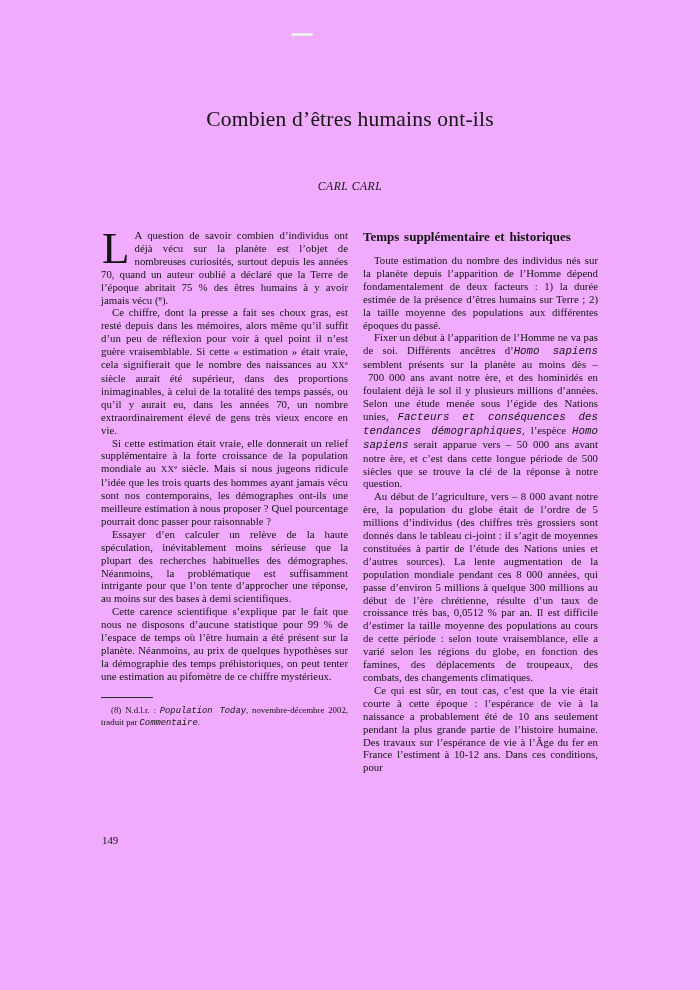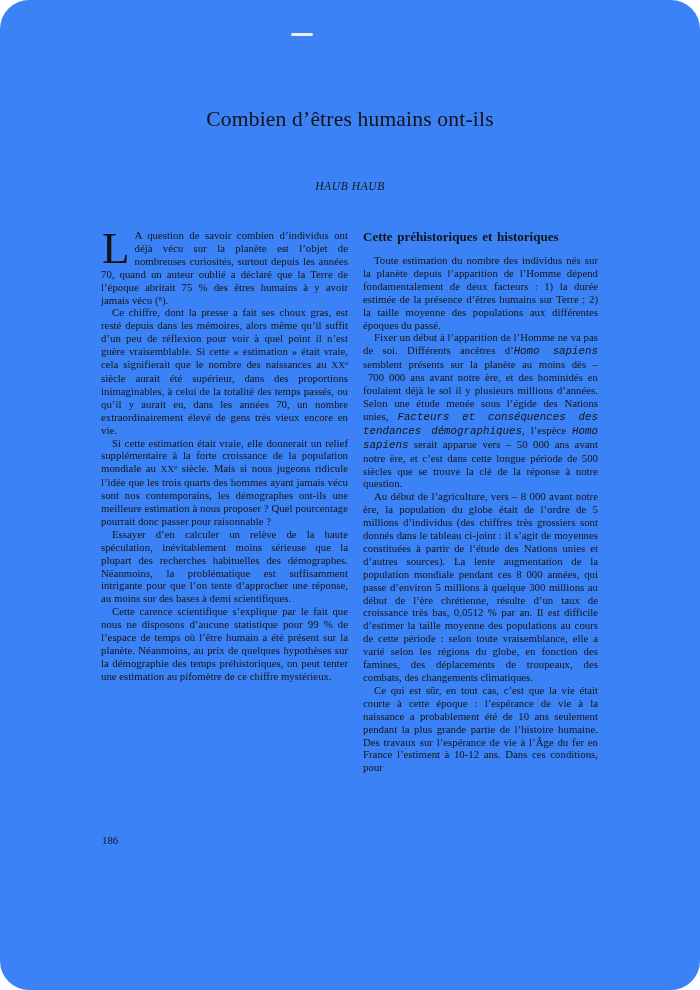--- a/index.html
+++ b/index.html
@@ -3,25 +3,24 @@
 <meta charset="utf-8">
 <style>
   html, body {
     margin: 0; padding: 0;
     width: 700px; height: 990px;
     background: #ffffff;
   }
   .page {
     position: relative;
     width: 700px; height: 990px;
-    background: #3b82f6;
+    background: #f0abfc;
     color: #141414;
     font-family: "Liberation Serif", "DejaVu Serif", serif;
     overflow: hidden;
-    border-radius: 29px;
   }
   .top-mark {
     position: absolute; left: 291px; top: 33px;
     width: 22px; height: 3px;
     background: #ededed; border-radius: 2px;
   }
   .title {
     position: absolute; top: 108px; left: 0; width: 700px;
     margin: 0;
     text-align: center;
@@ -99,41 +98,47 @@
 <body>
 
 <div class="page">
 
   <div class="top-mark"></div>
 
   <h1 class="title">
     <span>Combien d’êtres humains ont-ils</span><br>
   </h1>
 
-  <div class="author">HAUB HAUB</div>
+  <div class="author">CARL CARL</div>
 
   <div class="content">
 
     <div class="col-left">
       <div>
           <p class="para first"><span class="dropcap">L</span><span>A question de savoir combien d’individus ont déjà vécu sur la planète est l’objet de nombreuses curiosités, surtout depuis les années 70, quand un auteur oublié a déclaré que la Terre de l’époque abritait 75&nbsp;% des êtres humains à y avoir jamais vécu (</span><span class="s-sup">8</span><span>).</span></p>
           <p class="para"><span>Ce chiffre, dont la presse a fait ses choux gras, est resté depuis dans les mémoires, alors même qu’il suffit d’un peu de réflexion pour voir à quel point il n’est guère vraisemblable. Si cette «&nbsp;estimation&nbsp;» était vraie, cela signifierait que le nombre des naissances au </span><span class="s-sc">xx</span><span class="s-sup">e</span><span> siècle aurait été supérieur, dans des proportions inimaginables, à celui de la totalité des temps passés, ou qu’il y aurait eu, dans les années 70, un nombre extraordinairement élevé de gens très vieux encore en vie.</span></p>
           <p class="para"><span>Si cette estimation était vraie, elle donnerait un relief supplémentaire à la forte croissance de la population mondiale au </span><span class="s-sc">xx</span><span class="s-sup">e</span><span> siècle. Mais si nous jugeons ridicule l’idée que les trois quarts des hommes ayant jamais vécu sont nos contemporains, les démographes ont-ils une meilleure estimation à nous proposer&nbsp;? Quel pourcentage pourrait donc passer pour raisonnable&nbsp;?</span></p>
           <p class="para"><span>Essayer d’en calculer un relève de la haute spéculation, inévitablement moins sérieuse que la plupart des recherches habituelles des démographes. Néanmoins, la problématique est suffisamment intrigante pour que l’on tente d’approcher une réponse, au moins sur des bases à demi scientifiques.</span></p>
           <p class="para"><span>Cette carence scientifique s’explique par le fait que nous ne disposons d’aucune statistique pour 99&nbsp;% de l’espace de temps où l’être humain a été présent sur la planète. Néanmoins, au prix de quelques hypothèses sur la démographie des temps préhistoriques, on peut tenter une estimation au pifomètre de ce chiffre mystérieux.</span></p>
         </div>
+      <div class="footnote">
+        <div class="footnote-rule"></div>
+        <div>
+            <p class="para"><span>(8) N.d.l.r.&nbsp;: </span><span class="s-italic">Population Today</span><span>, novembre-décembre 2002, traduit par </span><span class="s-italic">Commentaire</span><span>.</span></p>
+          </div>
+      </div>
     </div>
 
     <div class="col-right">
-      <h2 class="heading">Cette préhistoriques et historiques</h2>
+      <h2 class="heading">Temps supplémentaire et historiques</h2>
       <div>
           <p class="para"><span>Toute estimation du nombre des individus nés sur la planète depuis l’apparition de l’Homme dépend fondamentalement de deux facteurs&nbsp;: 1) la durée estimée de la présence d’êtres humains sur Terre&nbsp;; 2) la taille moyenne des populations aux différentes époques du passé.</span></p>
           <p class="para"><span>Fixer un début à l’apparition de l’Homme ne va pas de soi. Différents ancêtres d’</span><span class="s-italic">Homo sapiens</span><span> semblent présents sur la planète au moins dès –&nbsp;700&nbsp;000 ans avant notre ère, et des hominidés en foulaient déjà le sol il y plusieurs millions d’années. Selon une étude menée sous l’égide des Nations unies, </span><span class="s-italic">Facteurs et conséquences des tendances démographiques</span><span>, l’espèce </span><span class="s-italic">Homo sapiens</span><span> serait apparue vers –&nbsp;50&nbsp;000 ans avant notre ère, et c’est dans cette longue période de 500 siècles que se trouve la clé de la réponse à notre question.</span></p>
           <p class="para"><span>Au début de l’agriculture, vers –&nbsp;8&nbsp;000 avant notre ère, la population du globe était de l’ordre de 5 millions d’individus (des chiffres très grossiers sont donnés dans le tableau ci-joint&nbsp;: il s’agit de moyennes constituées à partir de l’étude des Nations unies et d’autres sources). La lente augmentation de la population mondiale pendant ces 8&nbsp;000 années, qui passe d’environ 5 millions à quelque 300 millions au début de l’ère chrétienne, résulte d’un taux de croissance très bas, 0,0512&nbsp;% par an. Il est difficile d’estimer la taille moyenne des populations au cours de cette période&nbsp;: selon toute vraisemblance, elle a varié selon les régions du globe, en fonction des famines, des déplacements de troupeaux, des combats, des changements climatiques.</span></p>
           <p class="para"><span>Ce qui est sûr, en tout cas, c’est que la vie était courte à cette époque&nbsp;: l’espérance de vie à la naissance a probablement été de 10 ans seulement pendant la plus grande partie de l’histoire humaine. Des travaux sur l’espérance de vie à l’Âge du fer en France l’estiment à 10-12 ans. Dans ces conditions, pour</span></p>
         </div>
     </div>
 
   </div>
 
-  <div class="page-number">186</div>
+  <div class="page-number">149</div>
 
 </div>
 
 </body></html>

